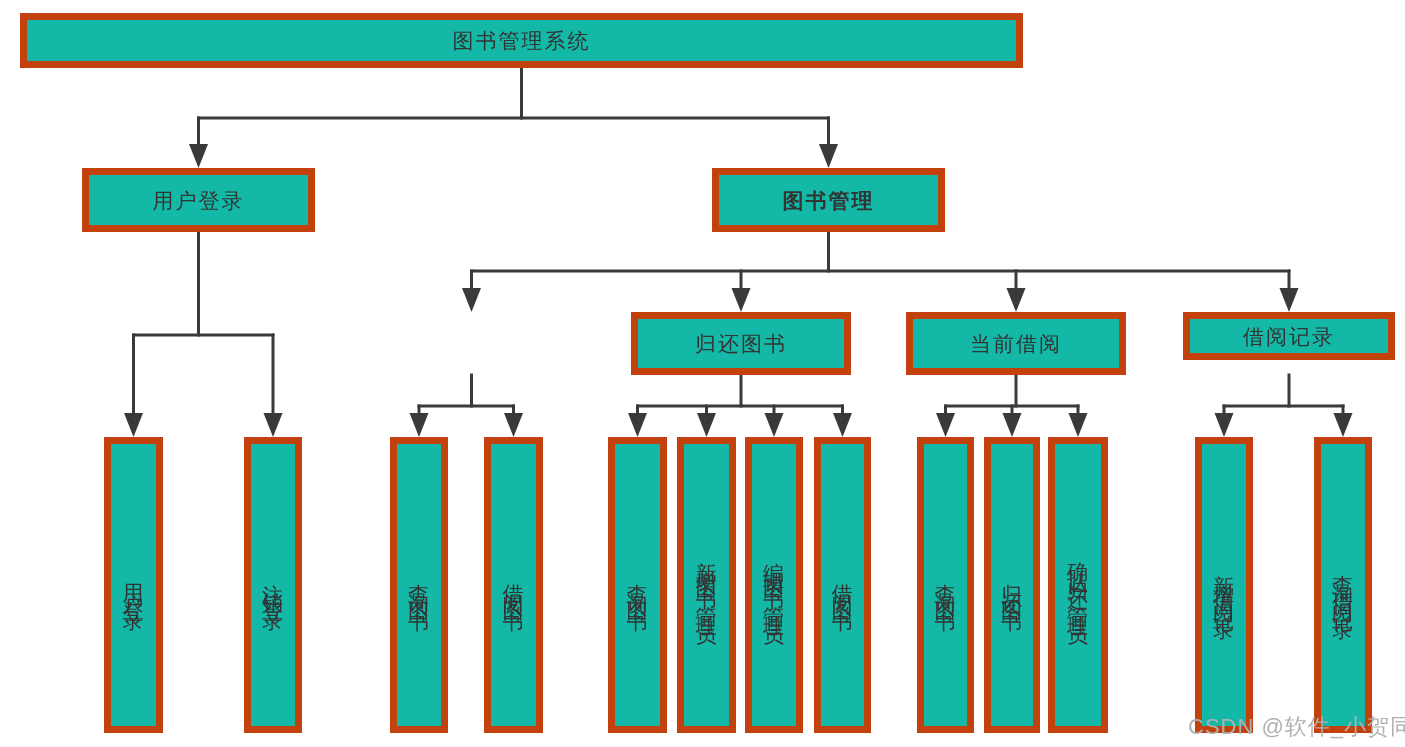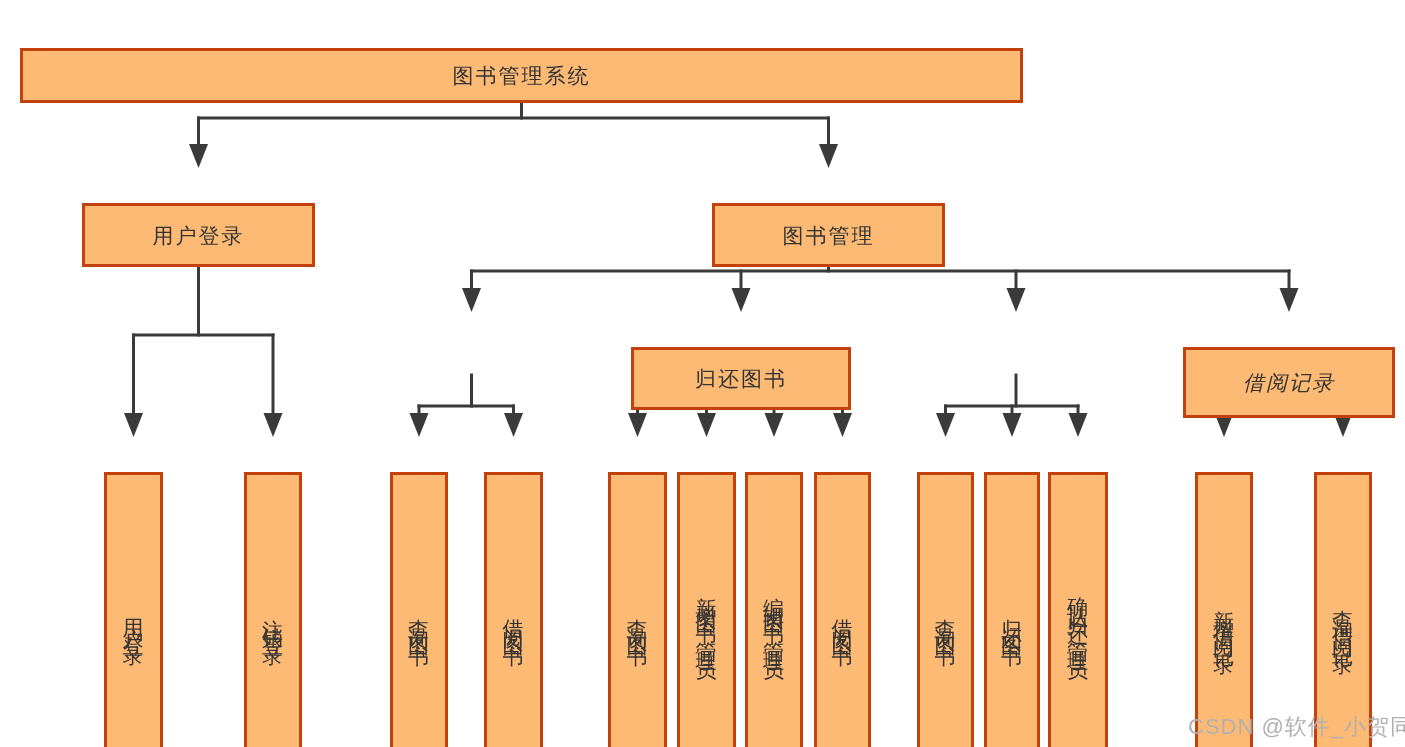--- a/index.html
+++ b/index.html
@@ -17,27 +17,26 @@
   }
   #wires {
     position: absolute;
     left: 0;
     top: 0;
     z-index: 1;
   }
   .node {
     position: absolute;
     box-sizing: border-box;
-    border: 3px solid #c2410c;
-    background: #fdba74;
+    border: 7px solid #c2410c;
+    background: #14b8a6;
     display: flex;
     align-items: center;
     justify-content: center;
     z-index: 2;
-    margin-top: 35px;
   }
   .node .lbl {
     color: #333333;
     font-size: 21px;
     letter-spacing: 2px;
     white-space: nowrap;
     line-height: 1;
   }
   .node.vertical .lbl {
     writing-mode: vertical-rl;
@@ -114,27 +113,30 @@
       <polygon points="1224,437 1214.5,413 1233.5,413" stroke="none" fill="#3a3a3a"></polygon>
       <line x1="1343" y1="406" x2="1343" y2="417"></line>
       <polygon points="1343,437 1333.5,413 1352.5,413" stroke="none" fill="#3a3a3a"></polygon>
     </svg>
     <div class="node" style="left: 20px; top: 13px; width: 1003px; height: 55px;">
       <span class="lbl">图书管理系统</span>
     </div>
     <div class="node" style="left: 82px; top: 168px; width: 233px; height: 64px;">
       <span class="lbl">用户登录</span>
     </div>
-    <div class="node" style="left: 712px; top: 168px; width: 233px; height: 64px;">
+    <div class="node" style="left: 712px; top: 168px; width: 233px; height: 64px; font-weight: bold;">
       <span class="lbl">图书管理</span>
     </div>
     <div class="node" style="left: 631px; top: 312px; width: 220px; height: 63px;">
       <span class="lbl">归还图书</span>
     </div>
-    <div class="node" style="left: 1183px; top: 312px; width: 212px; height: 71px; font-style: italic;">
+    <div class="node" style="left: 906px; top: 312px; width: 220px; height: 63px;">
+      <span class="lbl">当前借阅</span>
+    </div>
+    <div class="node" style="left: 1183px; top: 312px; width: 212px; height: 48px;">
       <span class="lbl">借阅记录</span>
     </div>
     <div class="node vertical" style="left: 104px; top: 437px; width: 59px; height: 296px;">
       <span class="lbl">用户登录</span>
     </div>
     <div class="node vertical" style="left: 244px; top: 437px; width: 58px; height: 296px;">
       <span class="lbl">注销登录</span>
     </div>
     <div class="node vertical" style="left: 390px; top: 437px; width: 58px; height: 296px;">
       <span class="lbl">查询图书</span>

